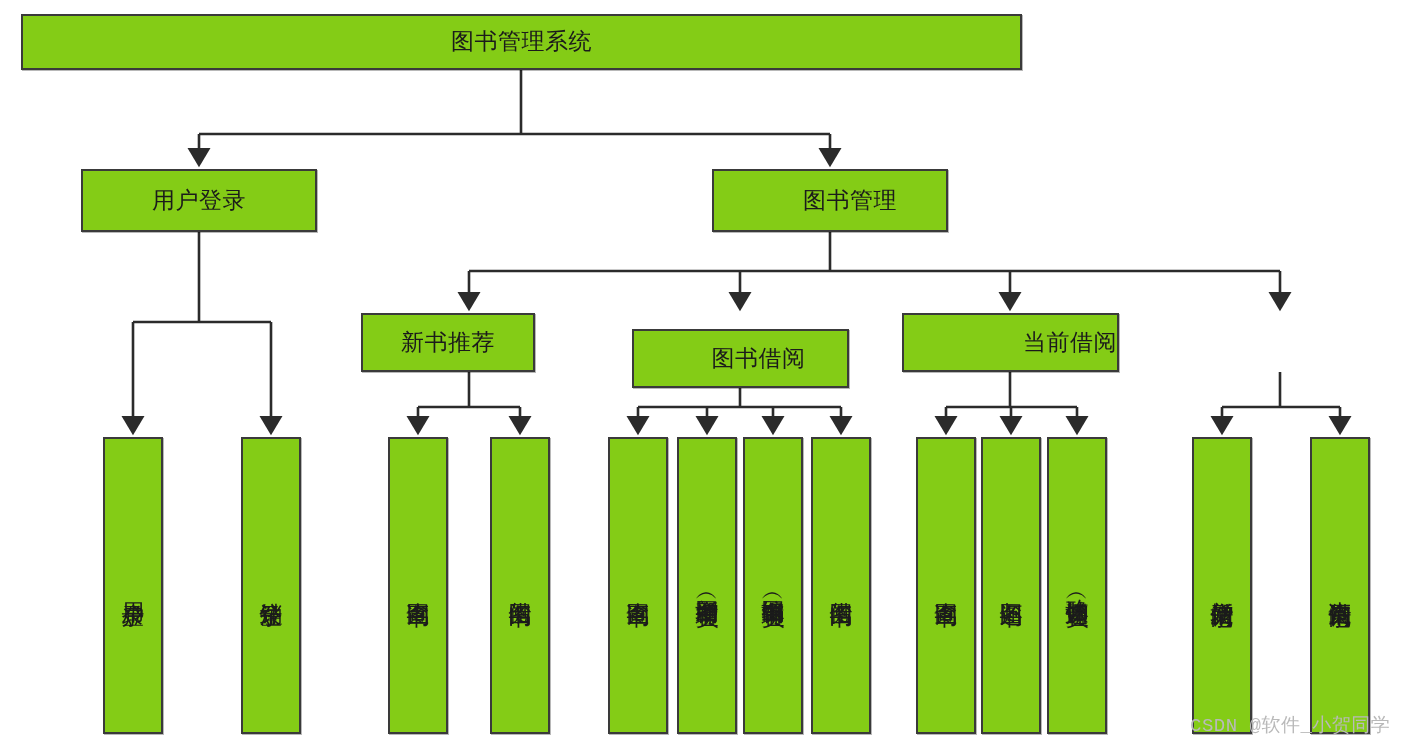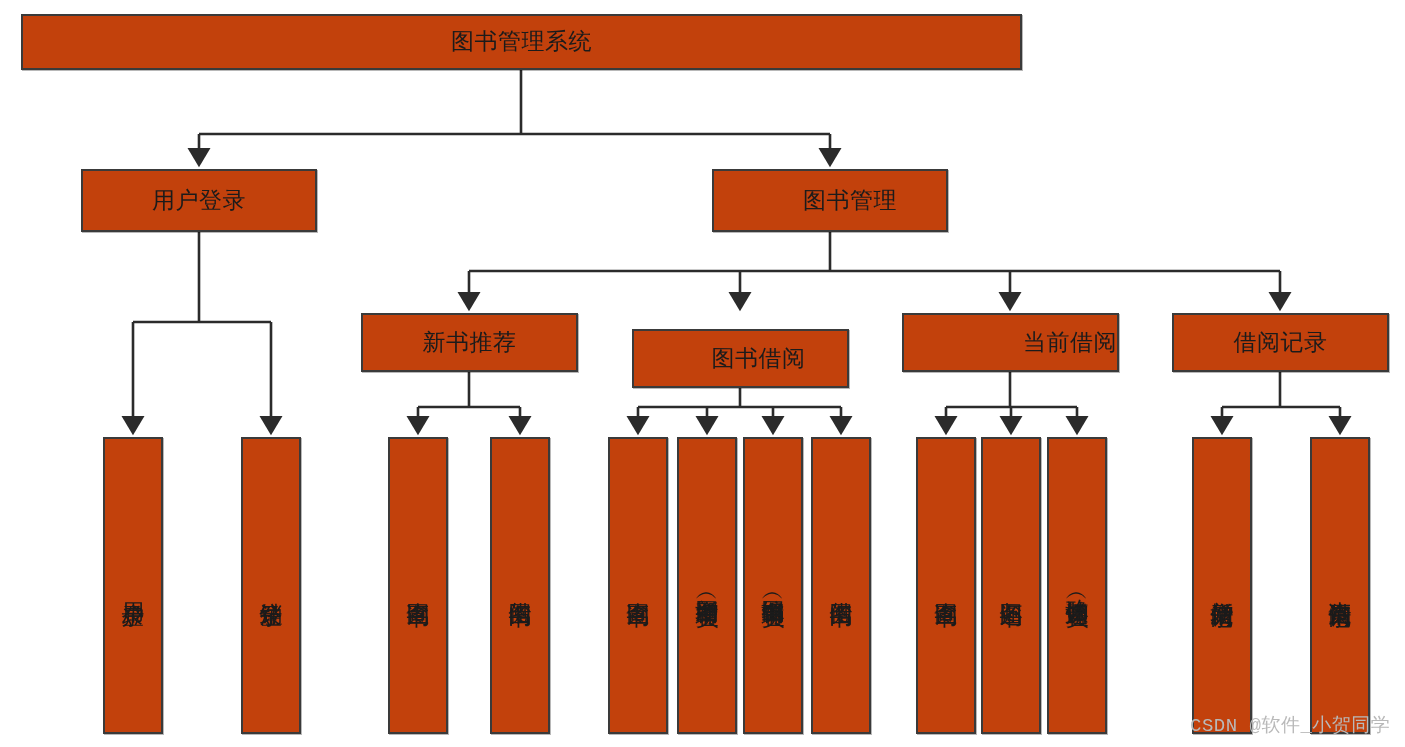--- a/index.html
+++ b/index.html
@@ -24,21 +24,21 @@
     left: 0;
     top: 0;
     width: 1405px;
     height: 747px;
     pointer-events: none;
   }
   .node {
     position: absolute;
     box-sizing: border-box;
     border: 2.5px solid #3a3a3a;
-    background: #c2410c;
+    background: #84cc16;
     display: flex;
     align-items: center;
     justify-content: center;
     color: #1b1b1b;
     box-shadow: 1px 1px 0 rgba(0,0,0,0.28);
   }
   .node-h .label {
     font-size: 23px;
     line-height: 1.1;
     letter-spacing: 0.5px;
@@ -129,31 +129,28 @@
     <span class="label">图书管理系统</span>
   </div>
 
   <div class="node node-h" style="left:81px; top:169px; width:236px; height:63px;">
     <span class="label">用户登录</span>
   </div>
   <div class="node node-h" style="left:712px; top:169px; width:236px; height:63px;padding-left:40px;">
     <span class="label">图书管理</span>
   </div>
 
-  <div class="node node-h" style="left:361px; top:313px; width:217px; height:59px;">
+  <div class="node node-h" style="left:361px; top:313px; width:174px; height:59px;">
     <span class="label">新书推荐</span>
   </div>
   <div class="node node-h" style="left:632px; top:329px; width:217px; height:59px;padding-left:36px;">
     <span class="label">图书借阅</span>
   </div>
   <div class="node node-h" style="left:902px; top:313px; width:217px; height:59px;justify-content:flex-end;">
     <span class="label">当前借阅</span>
-  </div>
-  <div class="node node-h" style="left:1172px; top:313px; width:217px; height:59px;">
-    <span class="label">借阅记录</span>
   </div>
 
   <div class="node node-v" style="left:103px; top:437px; width:60px; height:297px;">
     <span class="label">用户登录</span>
   </div>
   <div class="node node-v" style="left:241px; top:437px; width:60px; height:297px;">
     <span class="label">注销登录</span>
   </div>
 
   <div class="node node-v" style="left:388px; top:437px; width:60px; height:297px;">

